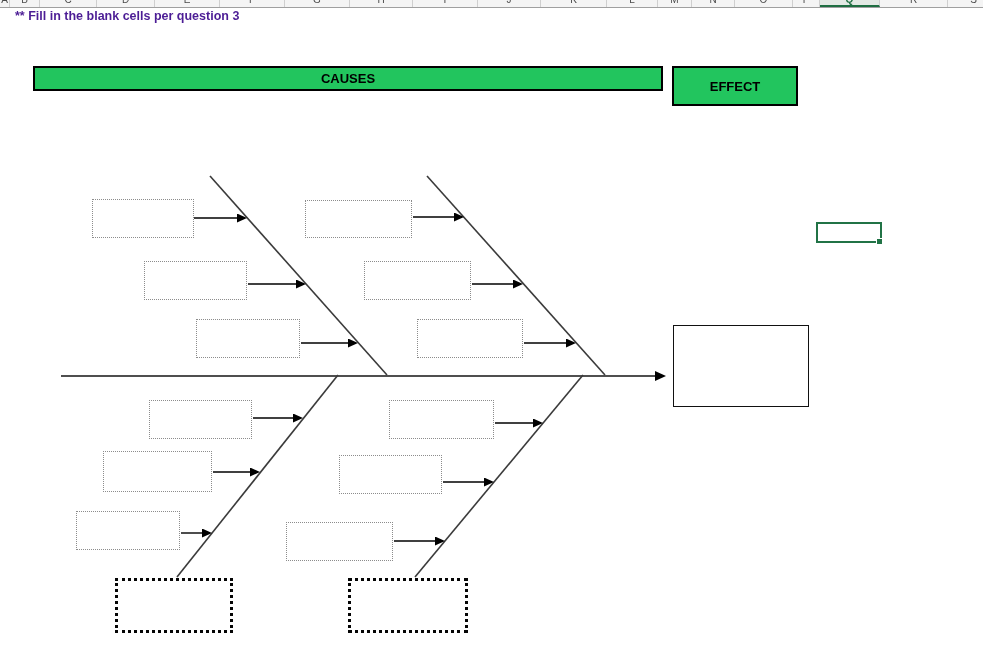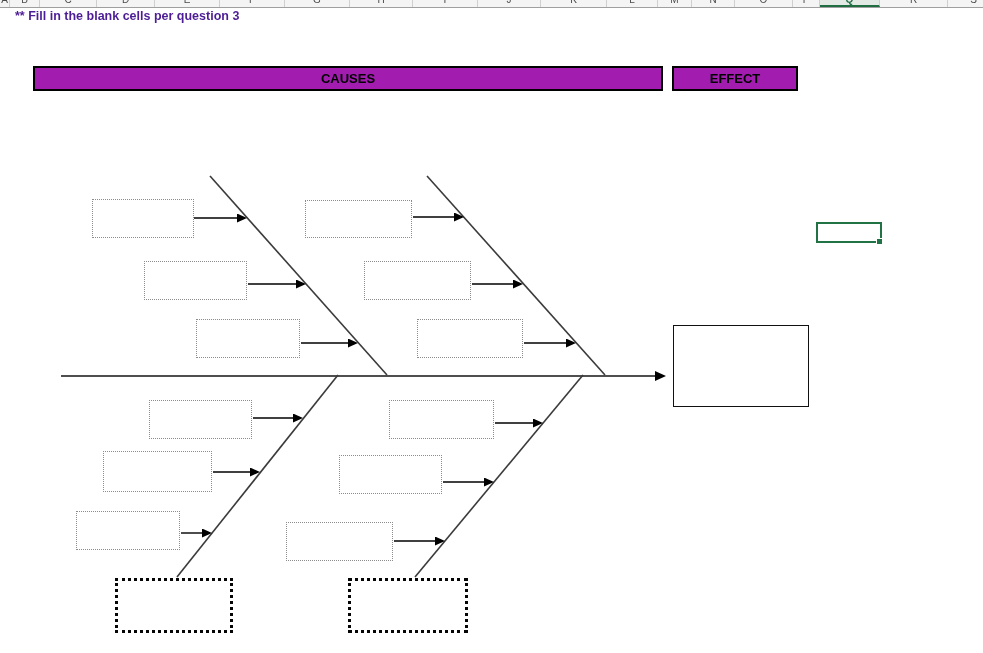--- a/index.html
+++ b/index.html
@@ -26,26 +26,26 @@
 
   
   .note {
     position:absolute; left:15px; top:9px;
     font-size:12.5px; font-weight:bold; color:#4c1d95;
   }
 
   
   .bar {
     position:absolute; box-sizing:border-box;
-    border:2px solid #000; background:#a21caf;
+    border:2px solid #000; background:#22c55e;
     display:flex; align-items:center; justify-content:center;
     font-size:13px; font-weight:bold; color:#000;
   }
   .bar-causes { left:33px; top:66px; width:630px; height:25px; }
-  .bar-effect { left:672px; top:66px; width:126px; height:25px; }
+  .bar-effect { left:672px; top:66px; width:126px; height:40px; }
 
   
   .bones { position:absolute; left:0; top:0; pointer-events:none; }
   .bone  { stroke:#3b3b3b; stroke-width:1.6; }
   .spine { stroke:#4f4f4f; stroke-width:2.2; }
   .arrow { stroke:#000; stroke-width:1.4; }
 
   
   .cause-box {
     position:absolute; box-sizing:border-box;

